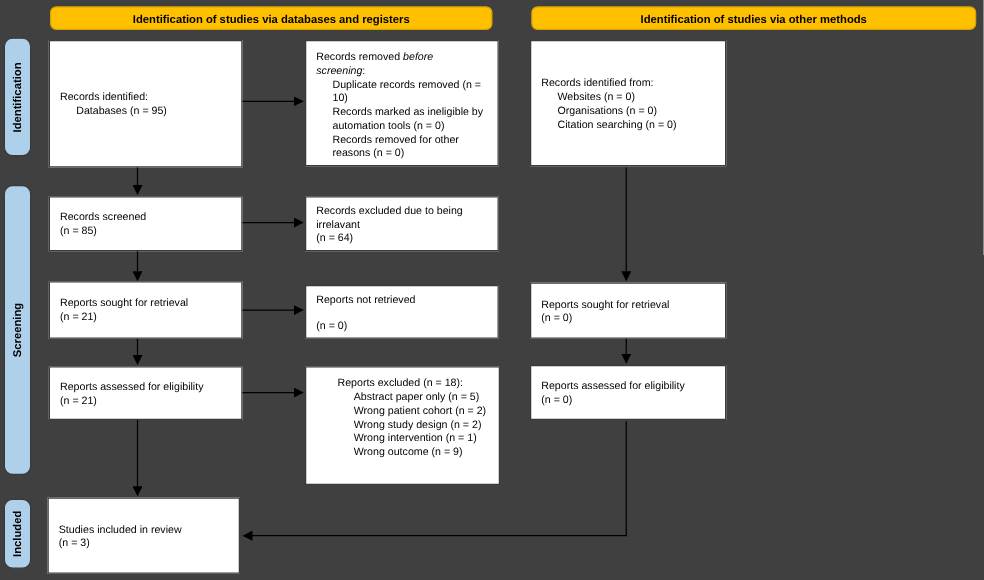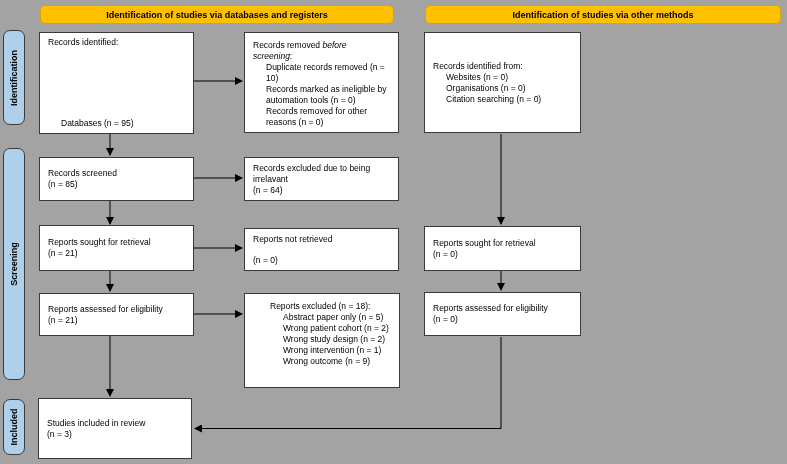--- a/index.html
+++ b/index.html
@@ -2,21 +2,21 @@
 <html style="--header-bg: #FFC000; --header-border: #D9A400; --stage-bg: #AED0EA; --stage-border: #3a3a3a; --box-border: #3a3a3a; --arrow-color: #000000;"><head>
 <meta charset="utf-8">
 <style>
   :root{
     --header-bg:#FFC000; --header-border:#D9A400;
     --stage-bg:#AED0EA; --stage-border:#3a3a3a;
     --box-border:#3a3a3a; --arrow-color:#000000;
   }
   html,body{margin:0;padding:0;background:#fff;}
   #diagram{
-    position:relative;width:787px;height:464px;background:#a3a3a3;
+    position:relative;width:787px;height:464px;background:#404040;
     font-family:"Liberation Sans","DejaVu Sans",sans-serif;color:#000;overflow:hidden;
   }
   .banner{
     position:absolute;background:var(--header-bg);border:1px solid var(--header-border);
     border-radius:5px;display:flex;align-items:center;justify-content:center;
     font-weight:bold;font-size:9px;box-sizing:border-box;text-align:center;
   }
   .stage{
     position:absolute;background:var(--stage-bg);border:1.2px solid var(--stage-border);
     border-radius:7px;box-sizing:border-box;
@@ -45,21 +45,21 @@
   <div class="stage" style="left:3px;top:30px;width:22px;height:95px;">
     <span>Identification</span>
   </div>
   <div class="stage" style="left:3px;top:148px;width:22px;height:232px;">
     <span>Screening</span>
   </div>
   <div class="stage" style="left:3px;top:399px;width:22px;height:56px;">
     <span>Included</span>
   </div>
 
-  <div class="box" style="left:39px;top:32px;width:155px;height:102px;justify-content:space-between;">
+  <div class="box" style="left:39px;top:32px;width:155px;height:102px;">
     <div>Records identified:</div>
     <div class="indent">Databases (n = 95)</div>
   </div>
   <div class="box" style="left:39px;top:157px;width:155px;height:44px;">
     <div>Records screened</div>
     <div>(n = 85)</div>
   </div>
   <div class="box" style="left:39px;top:225px;width:155px;height:46px;">
     <div>Reports sought for retrieval</div>
     <div>(n = 21)</div>

